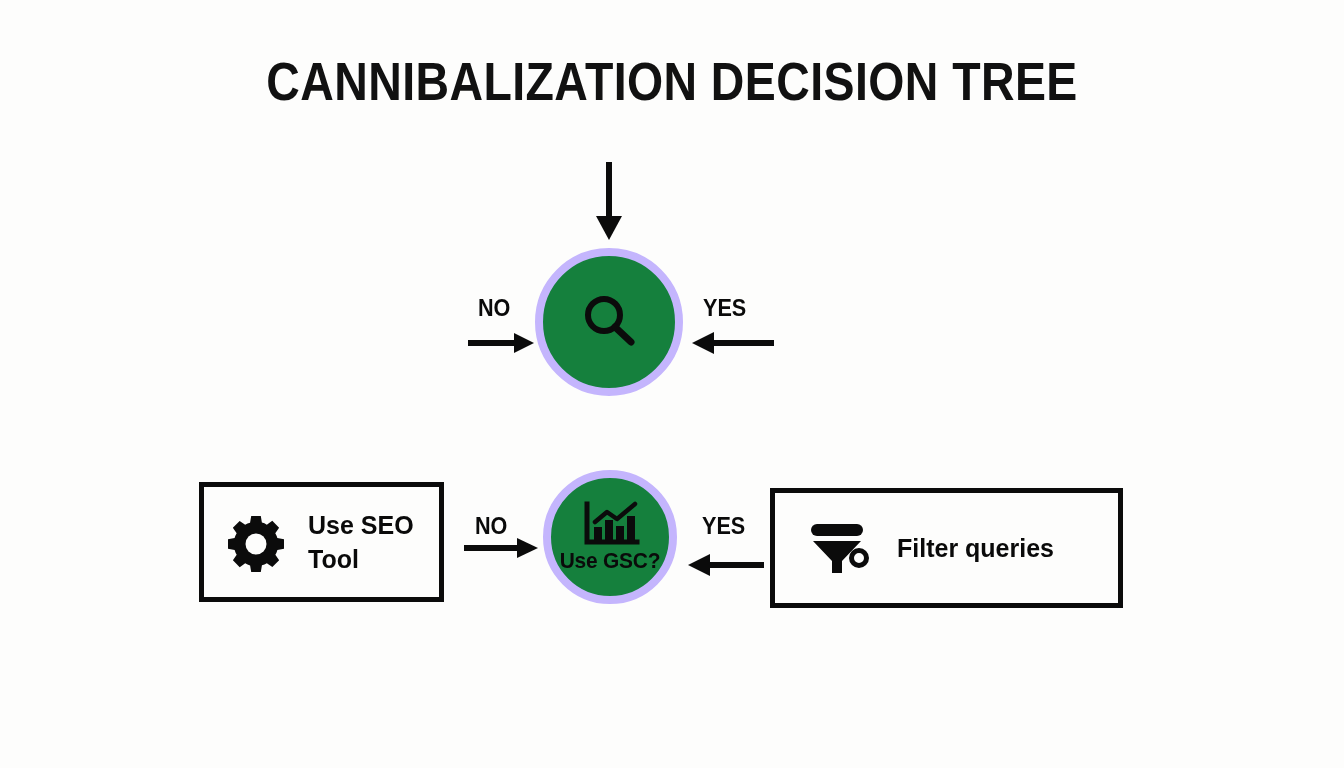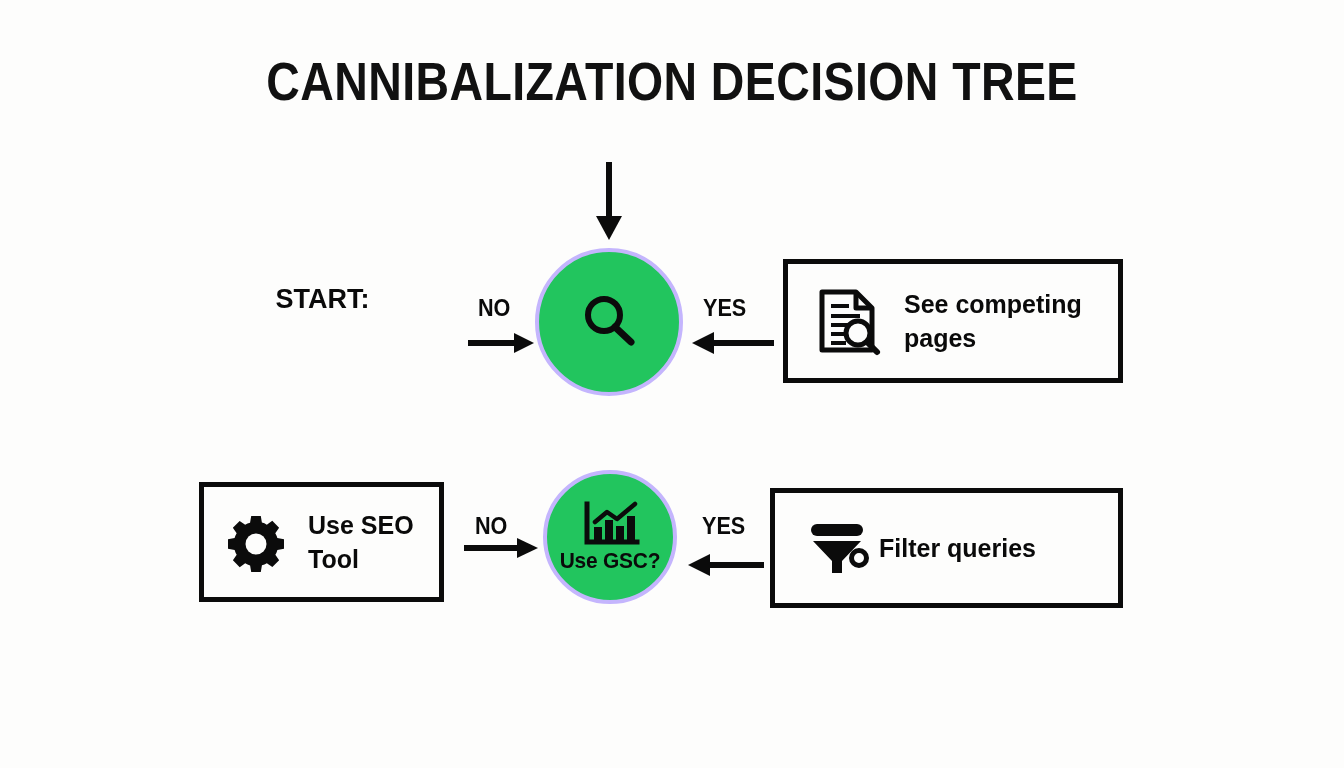--- a/index.html
+++ b/index.html
@@ -34,23 +34,23 @@
     letter-spacing: 0.5px;
     line-height: 62px;
     transform: scaleX(0.86);
     transform-origin: center top;
     white-space: nowrap;
     color: #111111;
   }
 
   
   .node-circle {
-    border: 4px solid #c4b5fd;
+    border: 8px solid #c4b5fd;
     border-radius: 50%;
-    background: #22c55e;
+    background: #15803d;
     box-sizing: border-box;
     display: flex;
     flex-direction: column;
     align-items: center;
     justify-content: center;
   }
   #circle-search {
     left: 535px;
     top: 248px;
     width: 148px;
@@ -117,21 +117,21 @@
     display: flex;
     align-items: center;
     justify-content: center;
   }
   .box-text {
     font-size: 25px;
     font-weight: 700;
     line-height: 34px;
     margin-left: 24px;
   }
-  #box-filter .box-text { margin-left: 8px; }
+  #box-filter .box-text { margin-left: 26px; }
   #box-seo .box-text { }
 
   
   .edge-label {
     font-size: 24px;
     font-weight: 700;
     line-height: 26px;
     transform: scaleX(0.9);
     transform-origin: left top;
   }
@@ -150,21 +150,20 @@
   <div class="abs" id="title">CANNIBALIZATION DECISION TREE</div>
 
   <div class="abs" style="left:578px; top:160px; width:62px; height:82px;">
     <svg width="62" height="82" viewBox="0 0 62 82" aria-hidden="true">
       <line x1="31" y1="2" x2="31" y2="62" stroke="#0b0b0b" stroke-width="6"></line>
       <polygon points="31,80 18,56 44,56" fill="#0b0b0b"></polygon>
     </svg>
   </div>
 
   <div class="abs" id="start-label">
-    <div>START:</div>
   </div>
 
   <div class="abs edge-label" id="label-no-1">NO</div>
 
   <div class="abs" style="left:468px; top:330px; width:68px; height:26px;">
     <svg width="68" height="26" viewBox="0 0 68 26" aria-hidden="true">
       <line x1="0" y1="13" x2="50" y2="13" stroke="#0b0b0b" stroke-width="6"></line>
       <polygon points="66,13 46,3 46,23" fill="#0b0b0b"></polygon>
     </svg>
   </div>
@@ -180,39 +179,20 @@
 
   <div class="abs edge-label" id="label-yes-1">YES</div>
 
   <div class="abs" style="left:692px; top:330px; width:82px; height:26px;">
     <svg width="82" height="26" viewBox="0 0 82 26" aria-hidden="true">
       <line x1="18" y1="13" x2="82" y2="13" stroke="#0b0b0b" stroke-width="6"></line>
       <polygon points="0,13 22,2 22,24" fill="#0b0b0b"></polygon>
     </svg>
   </div>
 
-  <div class="abs outcome-box" id="box-competing">
-    <span class="box-icon">
-      <svg width="64" height="66" viewBox="0 0 64 66" aria-hidden="true">
-        <path d="M6 4 H40 L56 20 V62 H6 Z" fill="none" stroke="#0b0b0b" stroke-width="5" stroke-linejoin="round"></path>
-        <path d="M40 4 V20 H56" fill="none" stroke="#0b0b0b" stroke-width="5" stroke-linejoin="round"></path>
-        <line x1="15" y1="18" x2="33" y2="18" stroke="#0b0b0b" stroke-width="4"></line>
-        <line x1="15" y1="28" x2="44" y2="28" stroke="#0b0b0b" stroke-width="4"></line>
-        <line x1="15" y1="37" x2="44" y2="37" stroke="#0b0b0b" stroke-width="4"></line>
-        <line x1="15" y1="46" x2="30" y2="46" stroke="#0b0b0b" stroke-width="4"></line>
-        <line x1="15" y1="55" x2="30" y2="55" stroke="#0b0b0b" stroke-width="4"></line>
-        <circle cx="42" cy="45" r="12" fill="#fdfdfc" stroke="#0b0b0b" stroke-width="5"></circle>
-        <line x1="51" y1="54" x2="61" y2="64" stroke="#0b0b0b" stroke-width="6" stroke-linecap="round"></line>
-      </svg>
-    </span>
-    <span class="box-text">
-      <span>See competing</span><br>
-      <span>pages</span>
-    </span>
-  </div>
 
   <div class="abs outcome-box" id="box-seo">
     <span class="box-icon">
       <svg width="56" height="56" viewBox="0 0 56 56" aria-hidden="true">
         <path fill="#0b0b0b" d="M23.2 2 h9.6 l1.1 6.6 a20 20 0 0 1 4.9 2.05 l5.5-3.8 6.8 6.8 -3.8 5.5 a20 20 0 0 1 2.05 4.9 L56 25.2 v9.6 l-6.6 1.1 a20 20 0 0 1 -2.05 4.9 l3.8 5.5 -6.8 6.8 -5.5-3.8 a20 20 0 0 1 -4.9 2.05 L32.8 58 h-9.6 l-1.1-6.6 a20 20 0 0 1 -4.9-2.05 l-5.5 3.8 -6.8-6.8 3.8-5.5 a20 20 0 0 1 -2.05-4.9 L0 34.8 v-9.6 l6.6-1.1 a20 20 0 0 1 2.05-4.9 l-3.8-5.5 6.8-6.8 5.5 3.8 a20 20 0 0 1 4.9-2.05 Z"></path>
         <circle cx="28" cy="30" r="10.5" fill="#fdfdfc"></circle>
       </svg>
     </span>
     <span class="box-text">
       <span>Use SEO</span><br>

